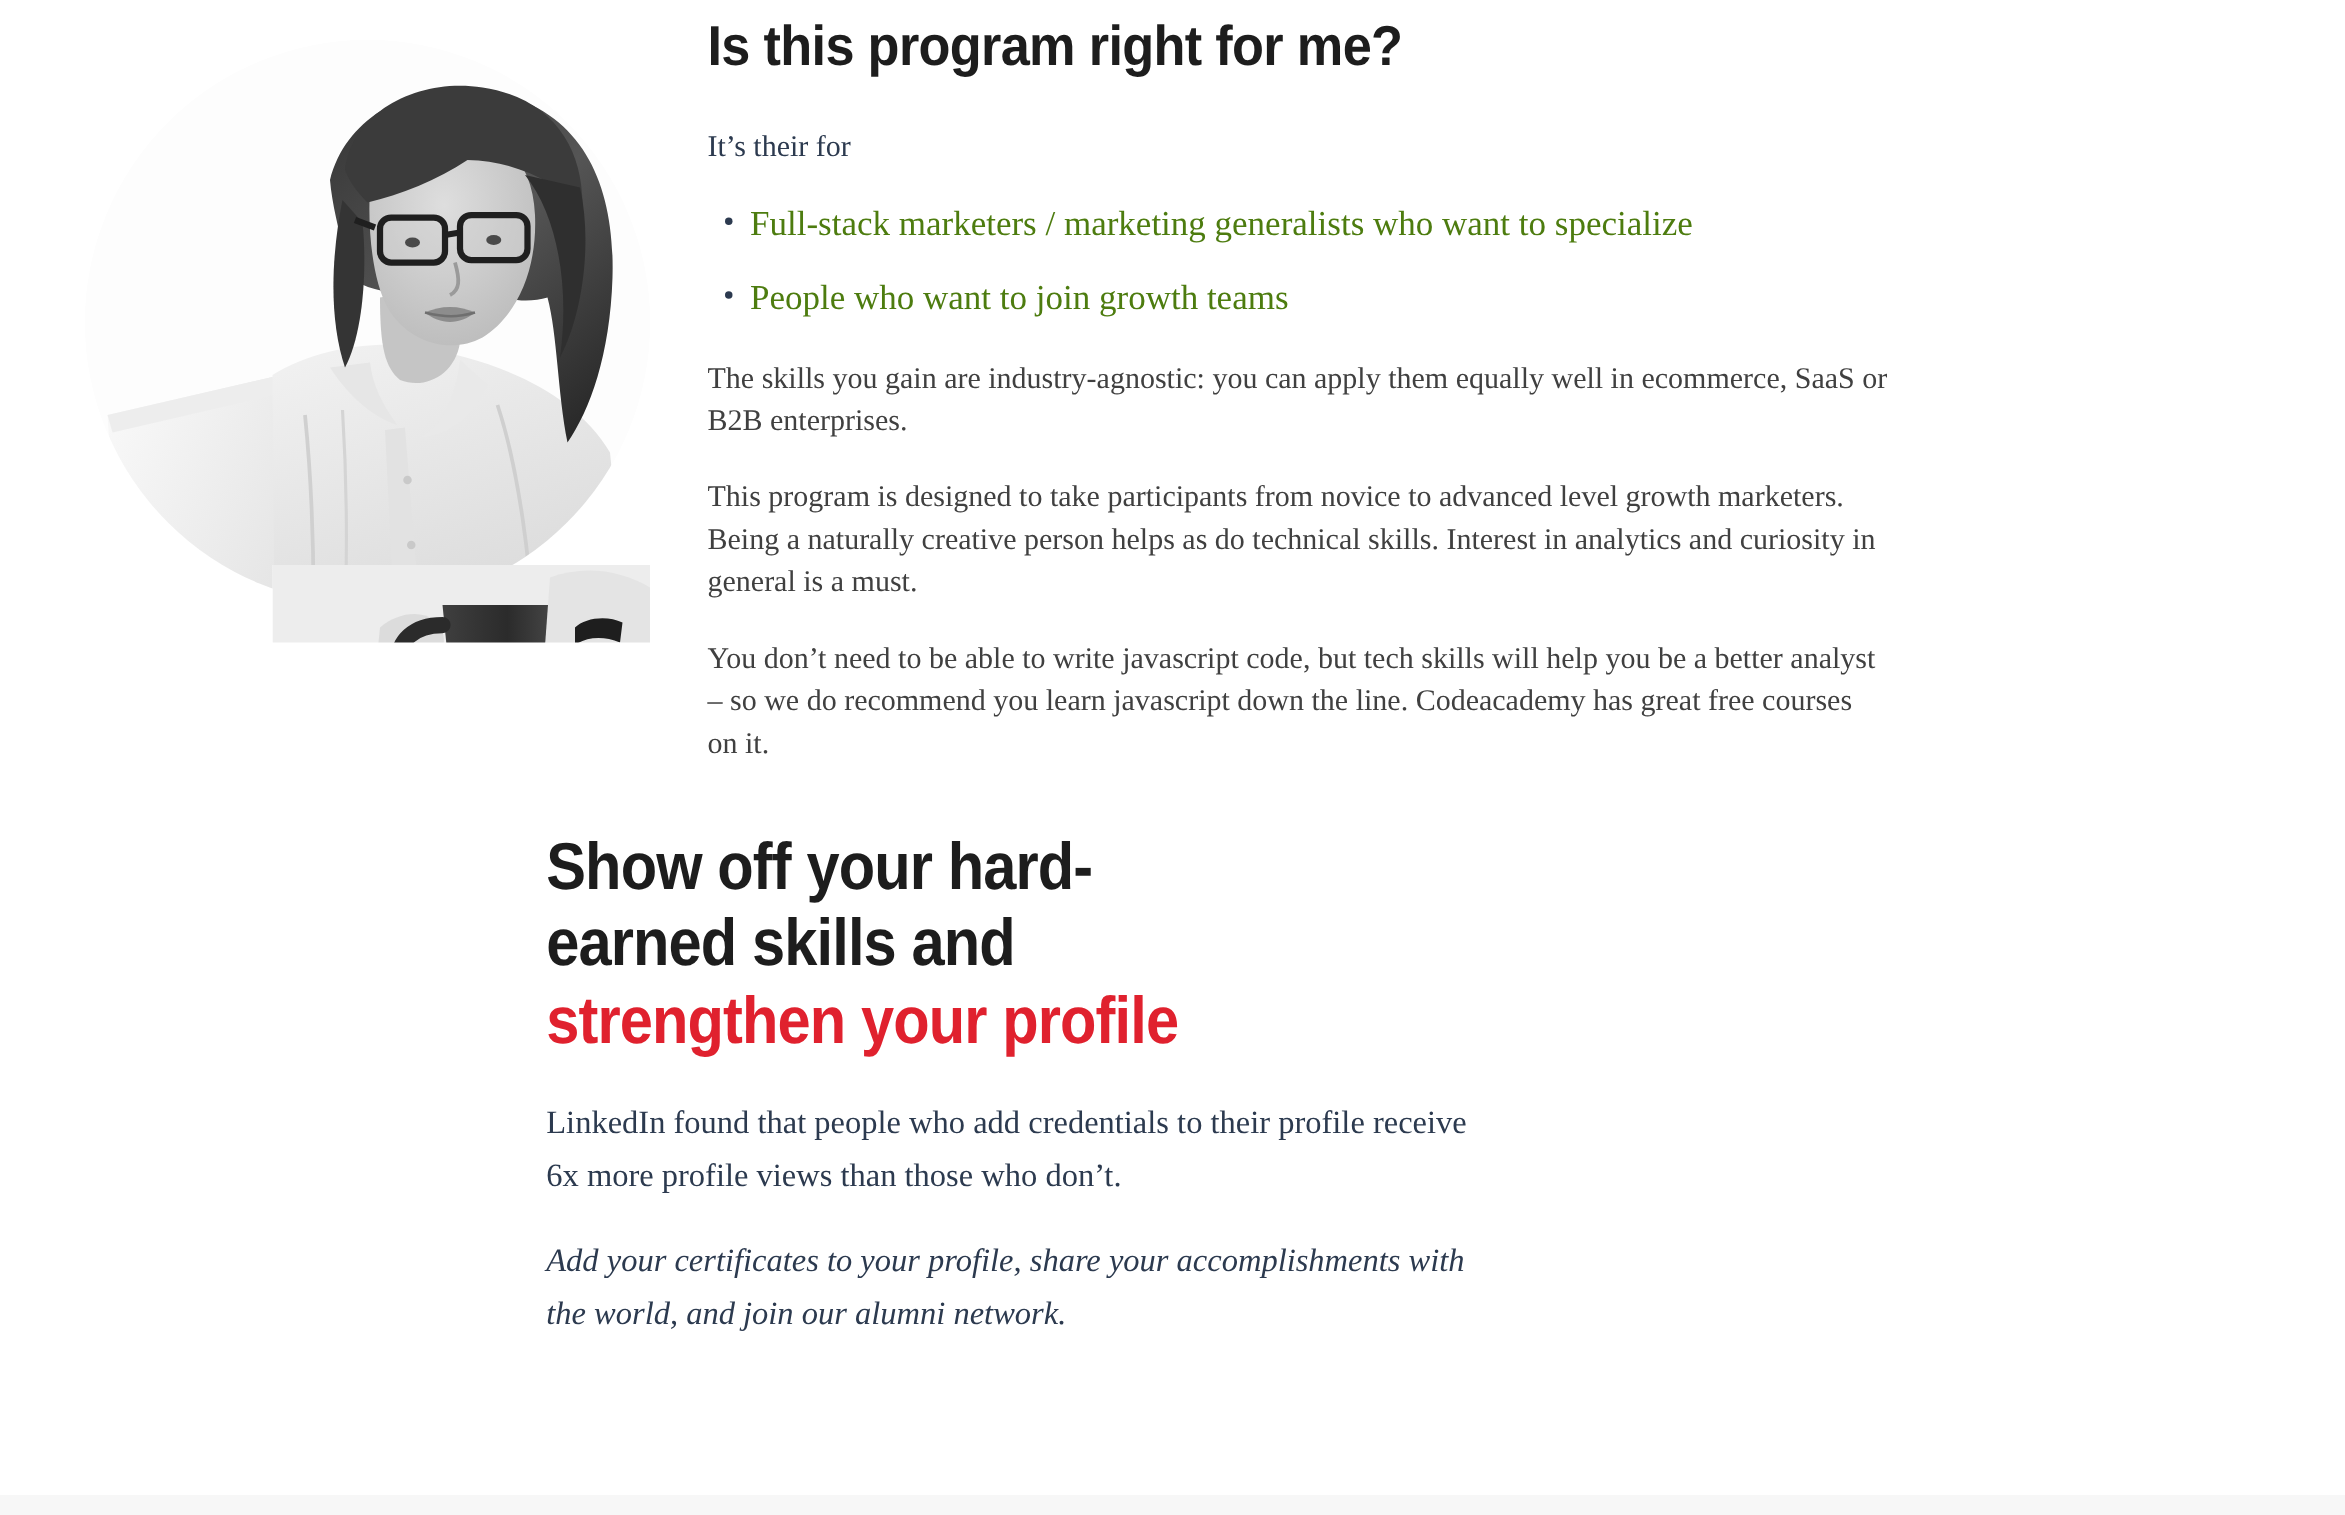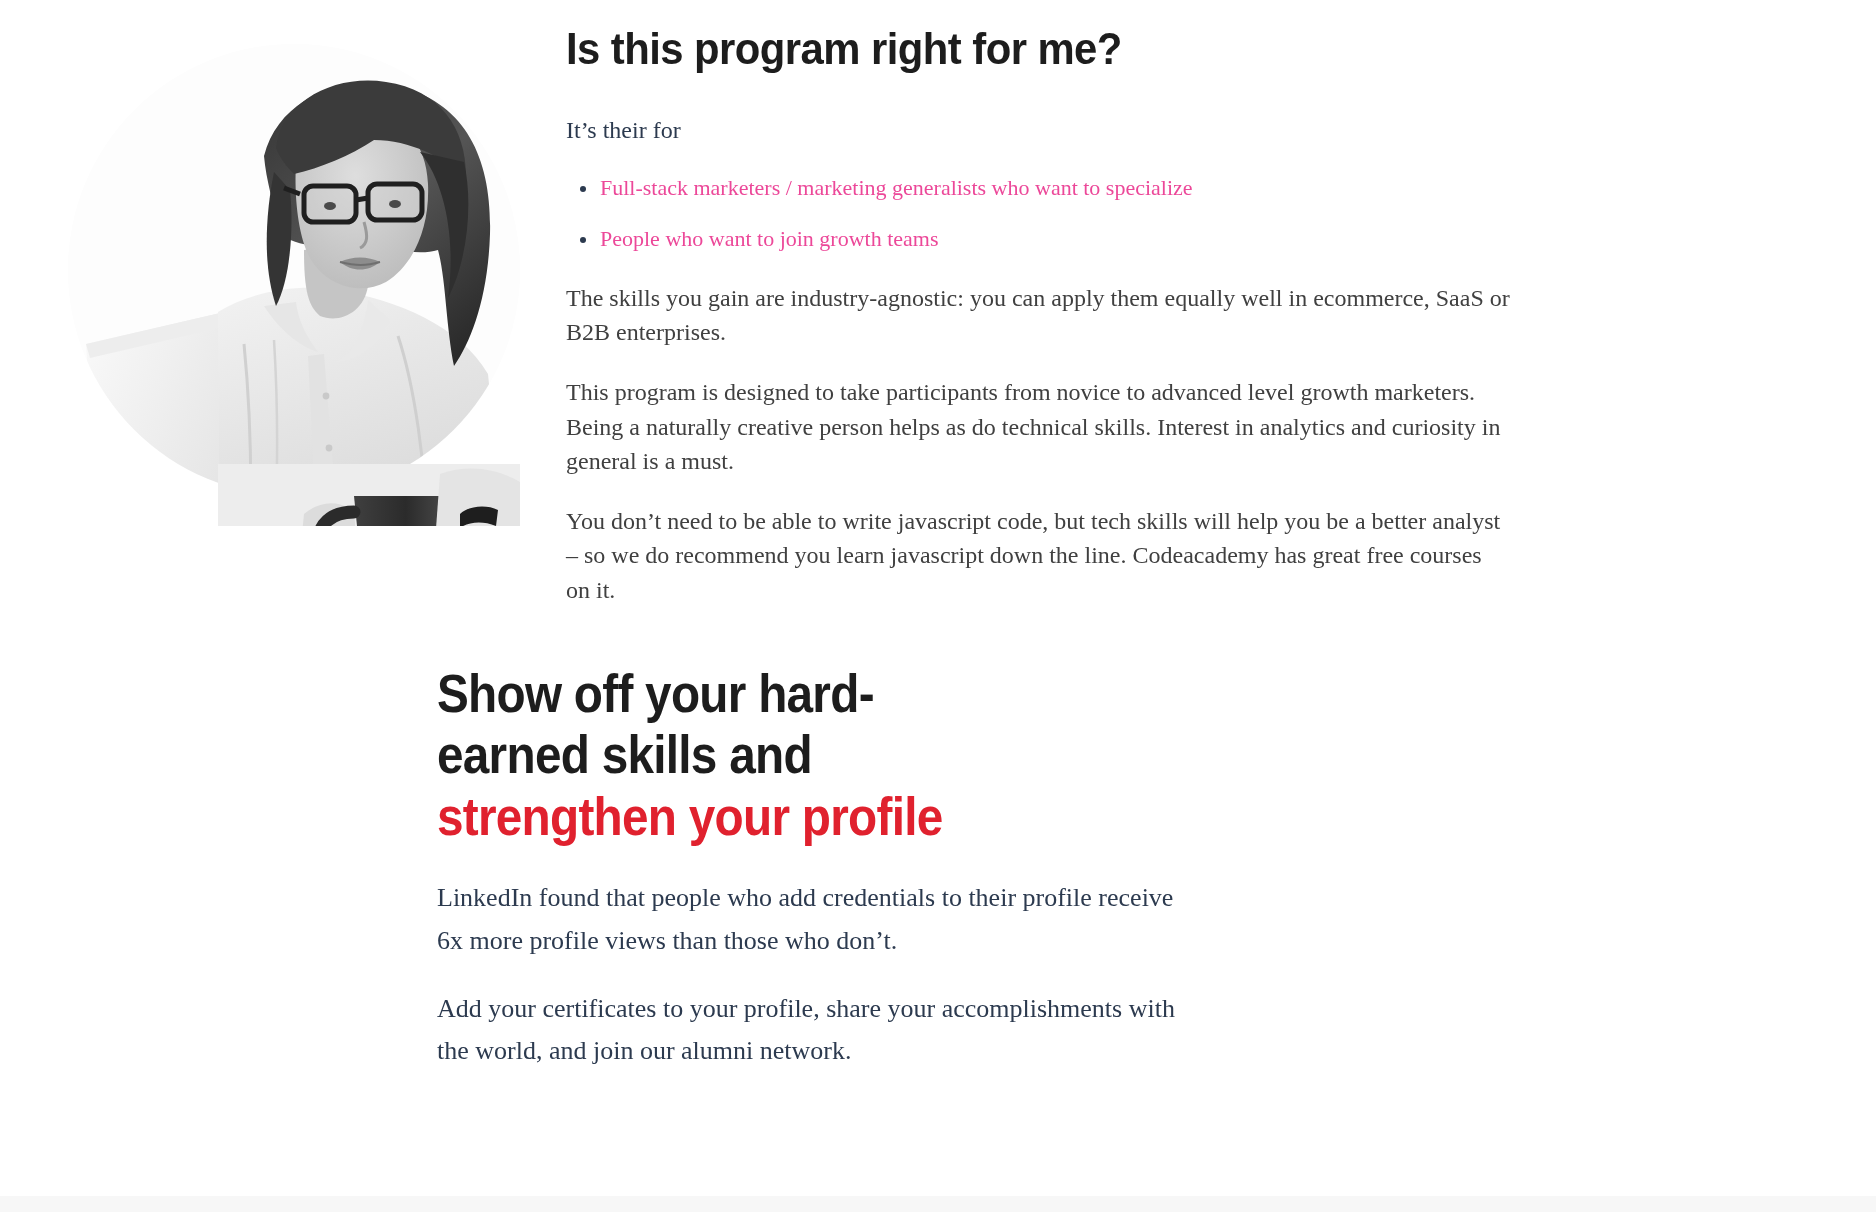--- a/index.html
+++ b/index.html
@@ -12,21 +12,21 @@
     height: 1212px;
     overflow: hidden;
     font-family: "Liberation Serif", "DejaVu Serif", serif;
     position: relative;
   }
 
   
   .section-one {
     position: absolute;
     left: 0;
-    top: 16px;
+    top: 4px;
     width: 1876px;
     height: 640px;
   }
 
   .photo-wrap {
     position: absolute;
     left: 68px;
     top: 28px;
     width: 452px;
     height: 482px;
@@ -88,23 +88,23 @@
     color: #2c3a4f;
     margin: 42px 0 0 0;
   }
   ul.ideal-list {
     margin: 24px 0 0 0;
     padding: 0 0 0 34px;
     list-style: none;
   }
   ul.ideal-list li {
     position: relative;
-    font-size: 22px;
+    font-size: 28px;
     line-height: 1.45;
-    color: #ec4899;
+    color: #4d7c0f;
     margin: 0 0 19px 0;
     padding-left: 0;
   }
   ul.ideal-list li::before {
     content: "";
     position: absolute;
     left: -20px;
     top: 14px;
     width: 6px;
     height: 6px;
@@ -148,21 +148,21 @@
   }
   .accent { color: #e0212e; }
 
   p.body-p2 {
     font-size: 26px;
     line-height: 1.62;
     color: #2c3a4f;
     margin: 30px 0 0 0;
     max-width: 740px;
   }
-  p.body-p2.second { margin-top: 26px; }
+  p.body-p2.second { margin-top: 26px; font-style: italic; }
 
   .bottom-band {
     position: absolute;
     left: 0;
     bottom: 0;
     width: 1876px;
     height: 16px;
     background: #f7f7f7;
   }
 </style>

